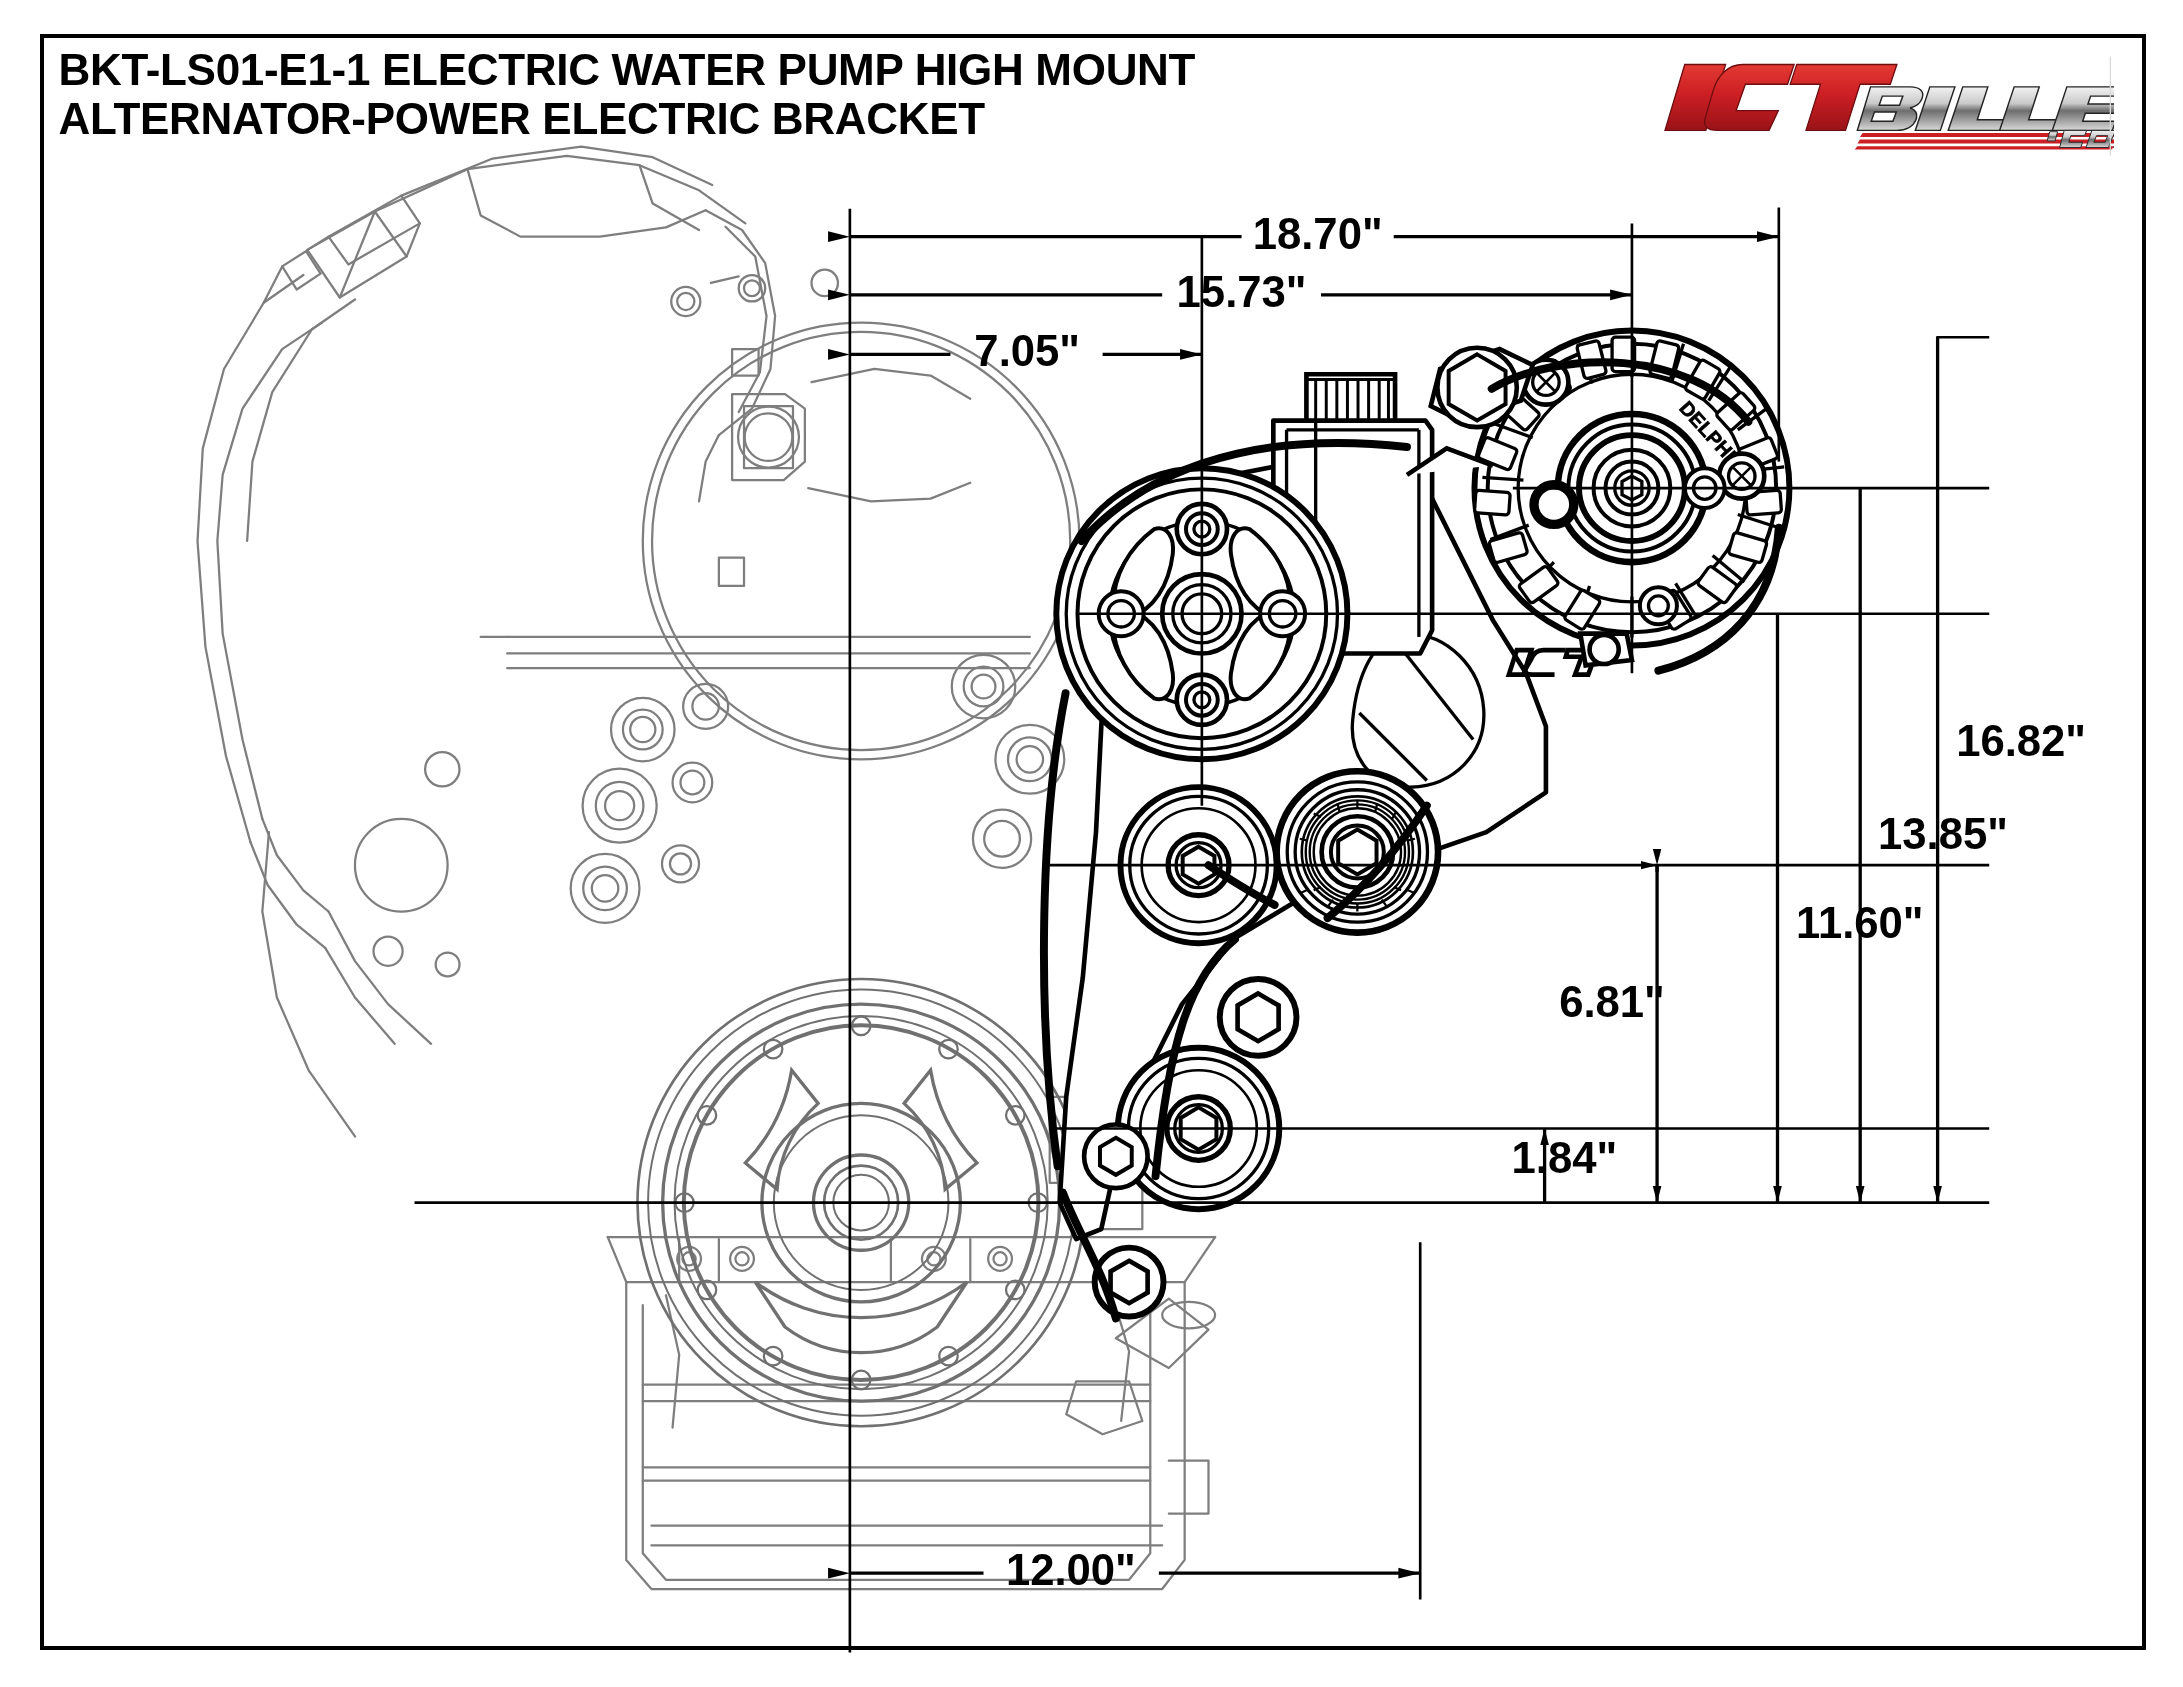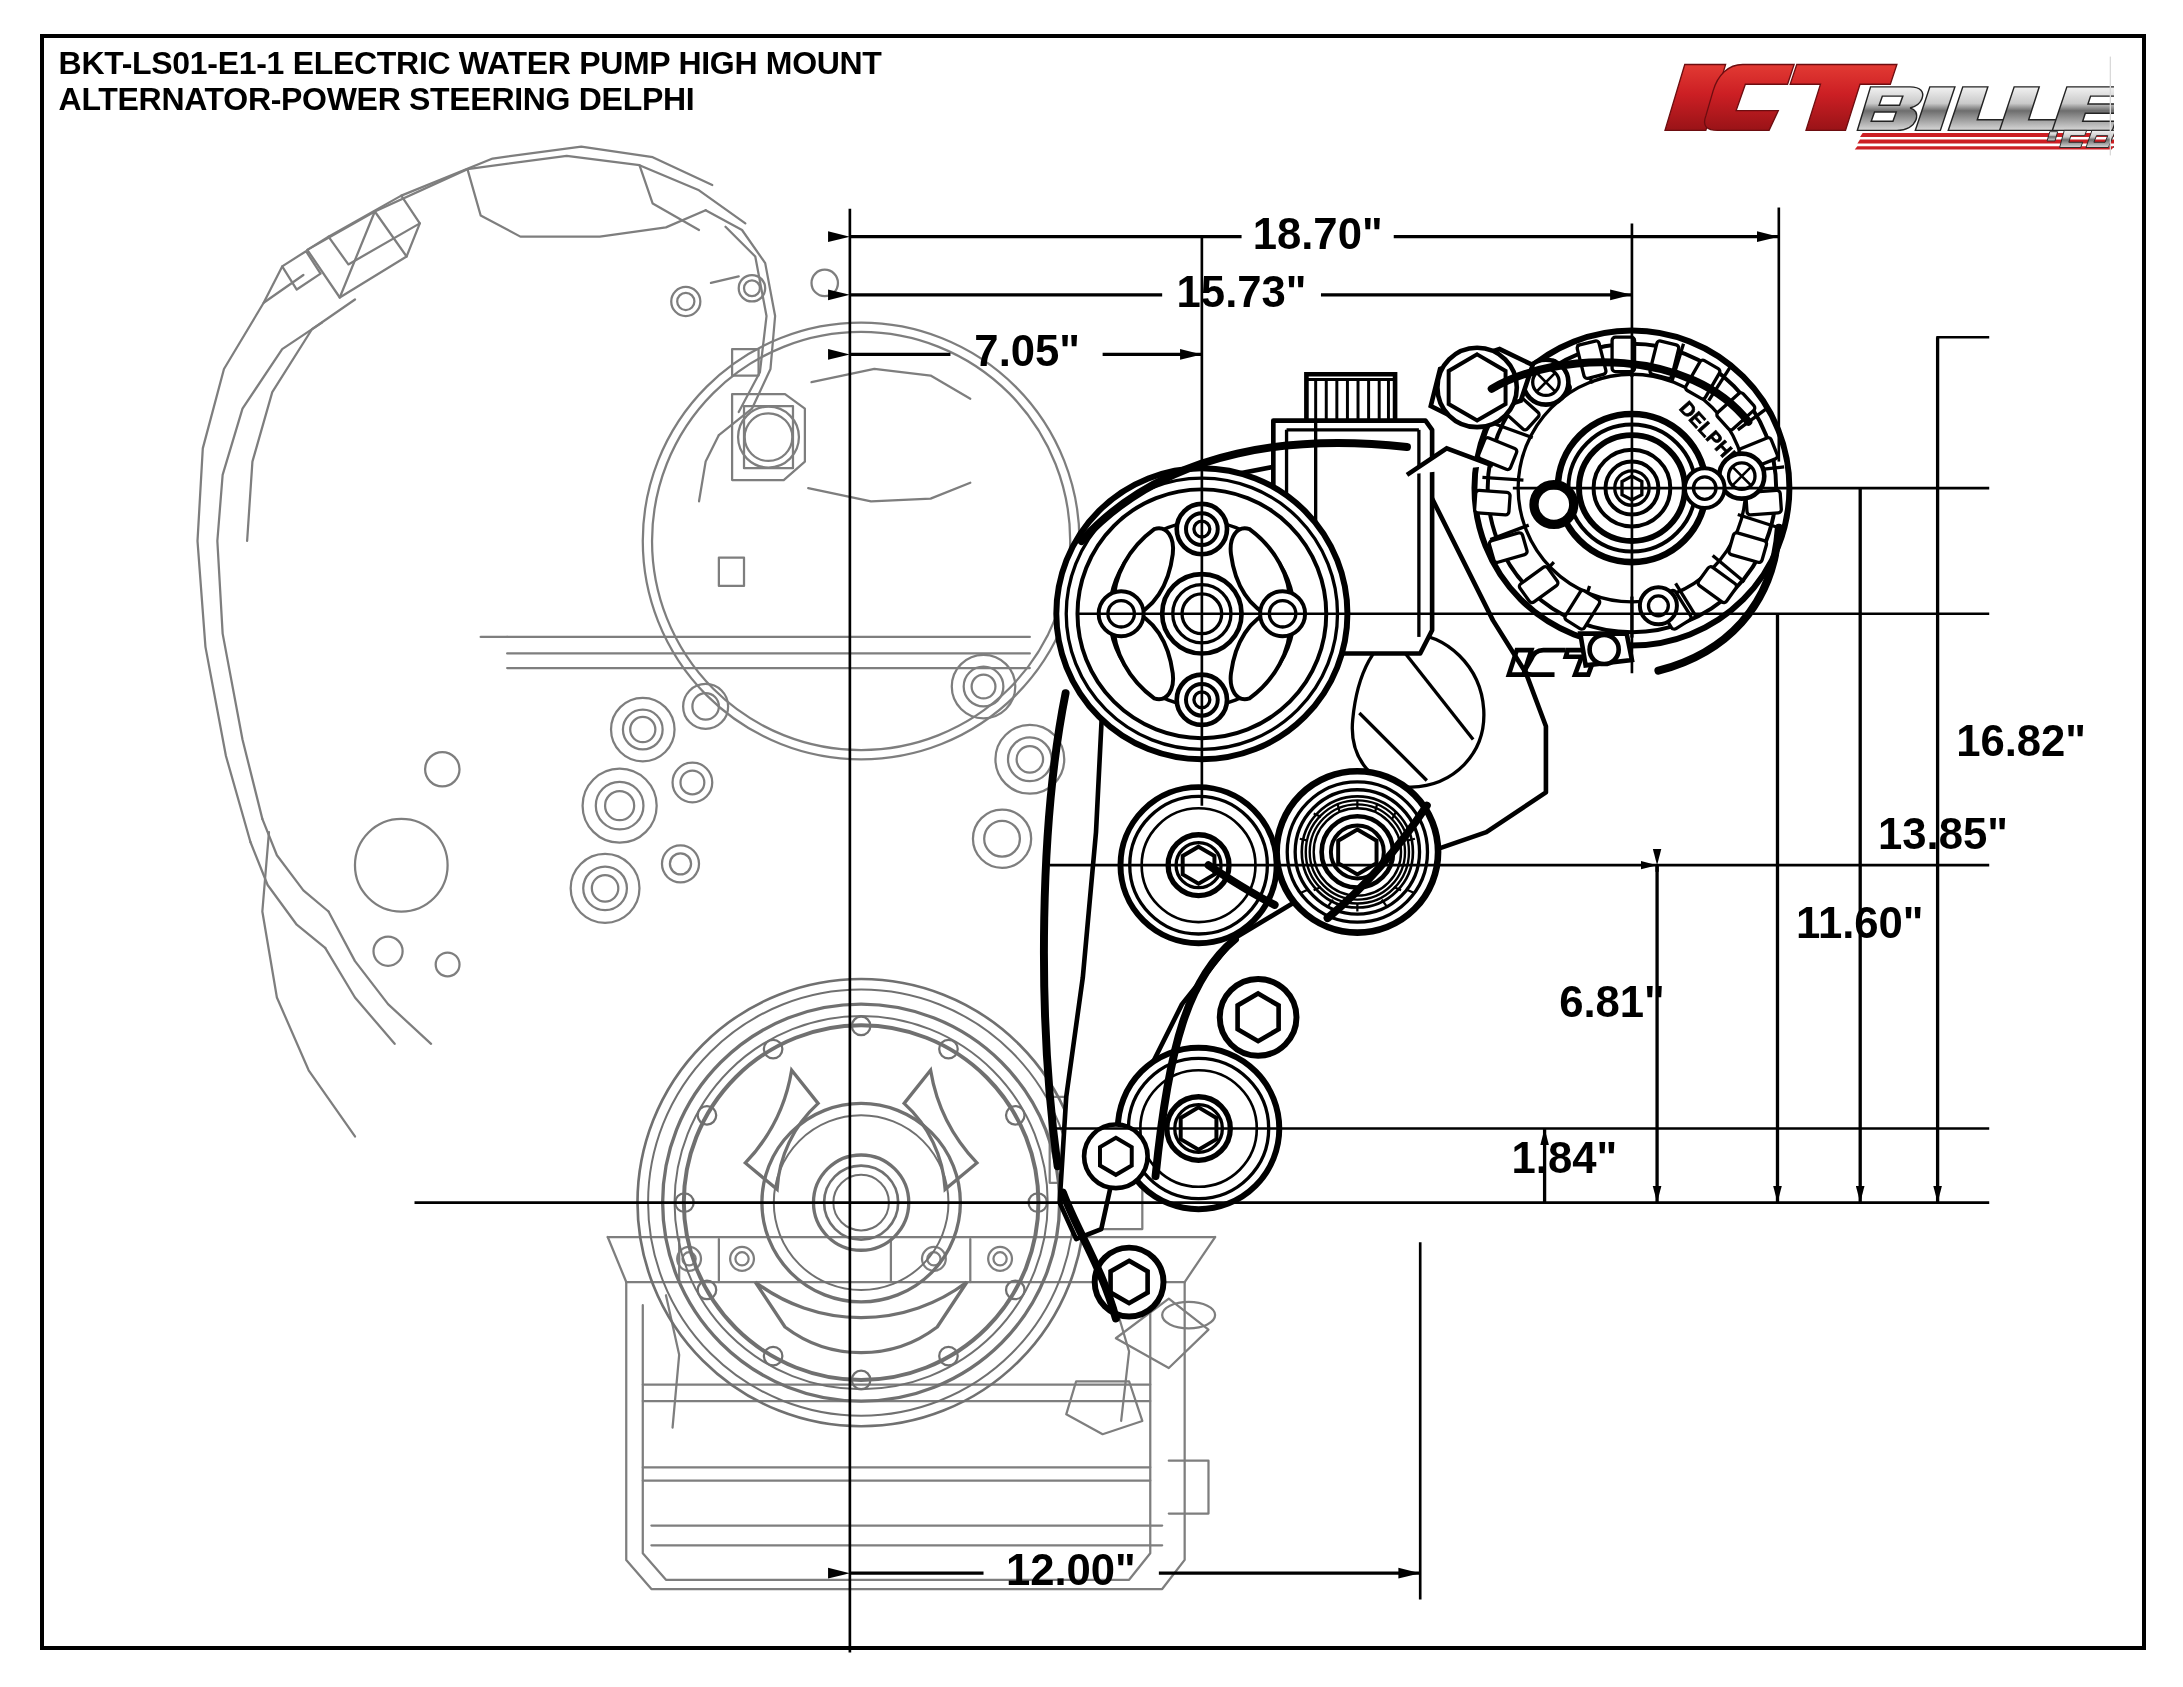--- a/index.html
+++ b/index.html
@@ -1,35 +1,35 @@
 <!DOCTYPE html>
 <html style="font-size:10.6px"><head>
 <meta charset="utf-8">
 <style>
   html,body{margin:0;padding:0;background:#fff;}
   body{width:2183px;height:1687px;font-family:"Liberation Sans",sans-serif;position:relative;overflow:hidden;}
   #sheet{position:absolute;left:40px;top:34px;width:2106px;height:1616px;border:4.6px solid #000;box-sizing:border-box;background:#fff;}
   #title-block{position:absolute;left:14.6px;top:6.6px;width:1456px;}
-  .title-line{font-size:32px;font-weight:bold;letter-spacing:-0.3px;line-height:1.13;color:#000;white-space:nowrap;}
+  .title-line{font-size:44px;font-weight:bold;letter-spacing:-0.3px;line-height:1.13;color:#000;white-space:nowrap;}
   
   #logo{position:absolute;right:28px;top:12px;width:450px;height:112px;}
   #logo svg{width:100%;height:100%;display:block;}
   
   #drawing{position:absolute;left:0;top:0;width:2106px;height:1616px;}
   #drawing svg{width:100%;height:100%;display:block;}
   .dimtext{font-family:"Liberation Sans",sans-serif;font-weight:bold;fill:#000;}
 </style>
 </head>
 <body>
 
 <div id="sheet">
 
   <div id="title-block">
     <div class="title-line">BKT-LS01-E1-1 ELECTRIC WATER PUMP HIGH MOUNT</div>
-    <div class="title-line">ALTERNATOR-POWER STEERING DELPHI</div>
+    <div class="title-line">ALTERNATOR-POWER ELECTRIC BRACKET</div>
   </div>
 
   <div id="logo">
     <svg viewBox="0 0 680 170" xmlns="http://www.w3.org/2000/svg">
       <defs>
         <linearGradient id="redg" x1="0" y1="0" x2="0" y2="1">
           <stop offset="0%" stop-color="#e23a33"></stop>
           <stop offset="45%" stop-color="#cc1f24"></stop>
           <stop offset="100%" stop-color="#991317"></stop>
         </linearGradient>

